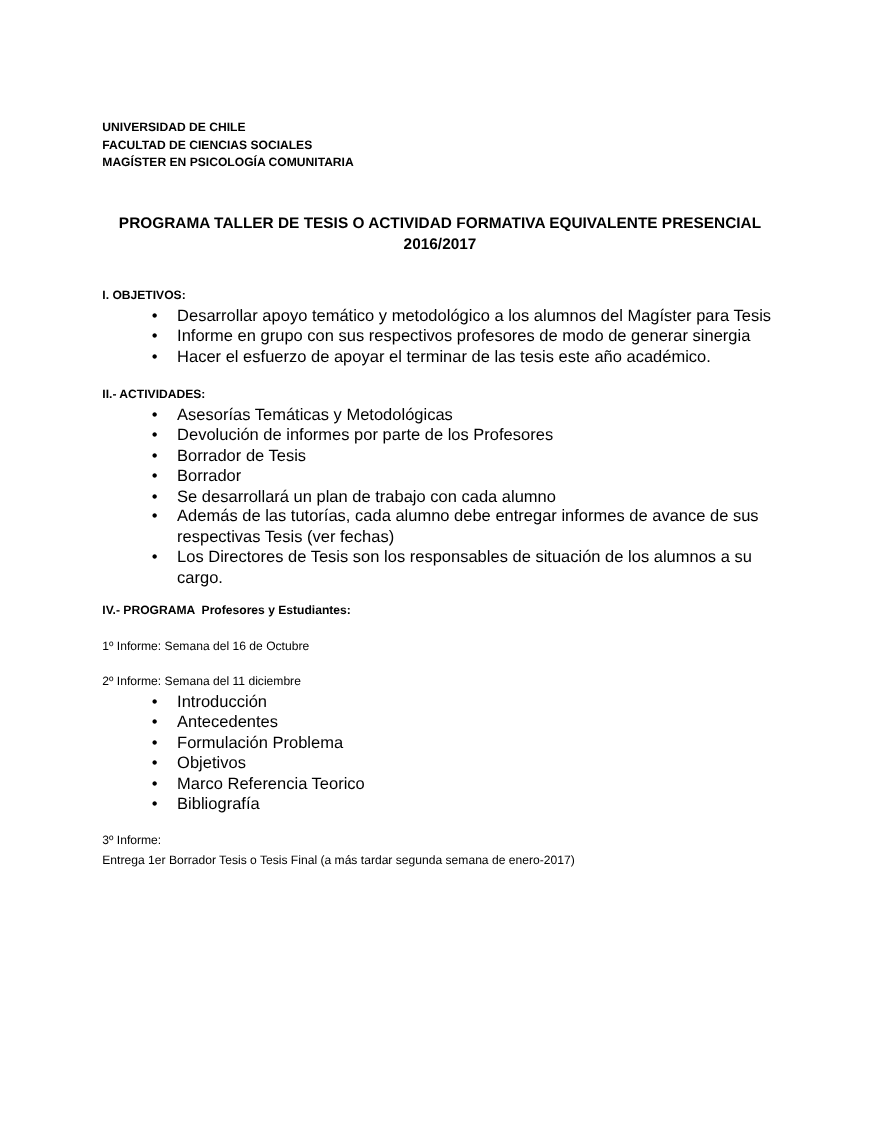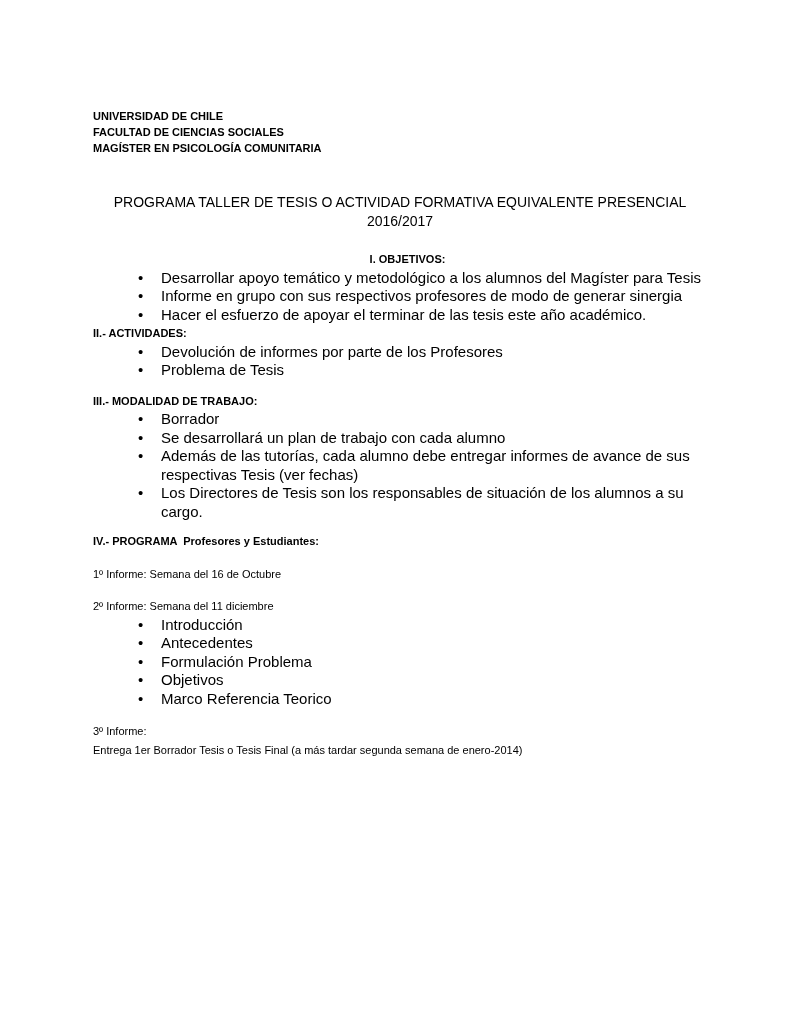--- a/index.html
+++ b/index.html
@@ -31,27 +31,27 @@
   
   .doc-title {
     width: 800px;
     margin-left: -93px;
     margin-top: 37px;
     text-align: center;
     font-weight: bold;
     font-size: 14px;
     line-height: 18.5px;
   }
-  .doc-title p { font-size: 14px; font-weight: normal; }
+  .doc-title p { font-size: 14px; font-weight: bold; }
 
   
   .sec-heading { font-weight: bold; }
   .ws-pre { white-space: pre-wrap; }
-  .mt-sec1 { margin-top: 20px; text-align: center; }
-  .mt-sec2 { }
+  .mt-sec1 { margin-top: 30px; }
+  .mt-sec2 { margin-top: 16px; }
   .mt-sec3 { margin-top: 12px; }
   .mt-sec4 { margin-top: 11px; }
   .mt-inf  { margin-top: 14px; }
 
   
   ul.bullets {
     list-style: none;
     margin: 0;
     padding: 0 0 0 48px;
   }
@@ -90,46 +90,47 @@
     <ul class="bullets">
       <li>Desarrollar apoyo temático y metodológico a los alumnos del Magíster para Tesis</li>
       <li>Informe en grupo con sus respectivos profesores de modo de generar sinergia</li>
       <li>Hacer el esfuerzo de apoyar el terminar de las tesis este año académico.</li>
     </ul>
   </section>
 
   <section>
     <h2 class="sec-heading mt-sec2">II.- ACTIVIDADES:</h2>
     <ul class="bullets">
+      <li>Asesorías Temáticas y Metodológicas</li>
       <li>Devolución de informes por parte de los Profesores</li>
-      <li>Problema de Tesis</li>
+      <li>Borrador de Tesis</li>
     </ul>
   </section>
 
   <section>
-    <h2 class="sec-heading mt-sec3">III.- MODALIDAD DE TRABAJO:</h2>
     <ul class="bullets">
       <li>Borrador</li>
       <li>Se desarrollará un plan de trabajo con cada alumno</li>
       <li>Además de las tutorías, cada alumno debe entregar informes de avance de sus respectivas Tesis (ver fechas)</li>
       <li>Los Directores de Tesis son los responsables de situación de los alumnos a su cargo.</li>
     </ul>
   </section>
 
   <section>
     <h2 class="sec-heading ws-pre mt-sec4">IV.- PROGRAMA  Profesores y Estudiantes:</h2>
 
     <p class="mt-inf"><span class="b">1º Informe:</span><span> Semana del </span><span class="b">16 de Octubre</span></p>
 
     <p class="b mt-inf">2º Informe: Semana del 11 diciembre</p>
     <ul class="bullets">
       <li>Introducción</li>
       <li>Antecedentes</li>
       <li>Formulación Problema</li>
       <li>Objetivos</li>
       <li>Marco Referencia Teorico</li>
+      <li>Bibliografía</li>
     </ul>
 
     <p class="b mt-inf">3º Informe:</p>
-    <p><span>Entrega 1er Borrador Tesis o Tesis Final </span><span class="b">(a más tardar segunda semana de enero-2014)</span></p>
+    <p><span>Entrega 1er Borrador Tesis o Tesis Final </span><span class="b">(a más tardar segunda semana de enero-2017)</span></p>
   </section>
 
 </div>
 
 </body></html>

